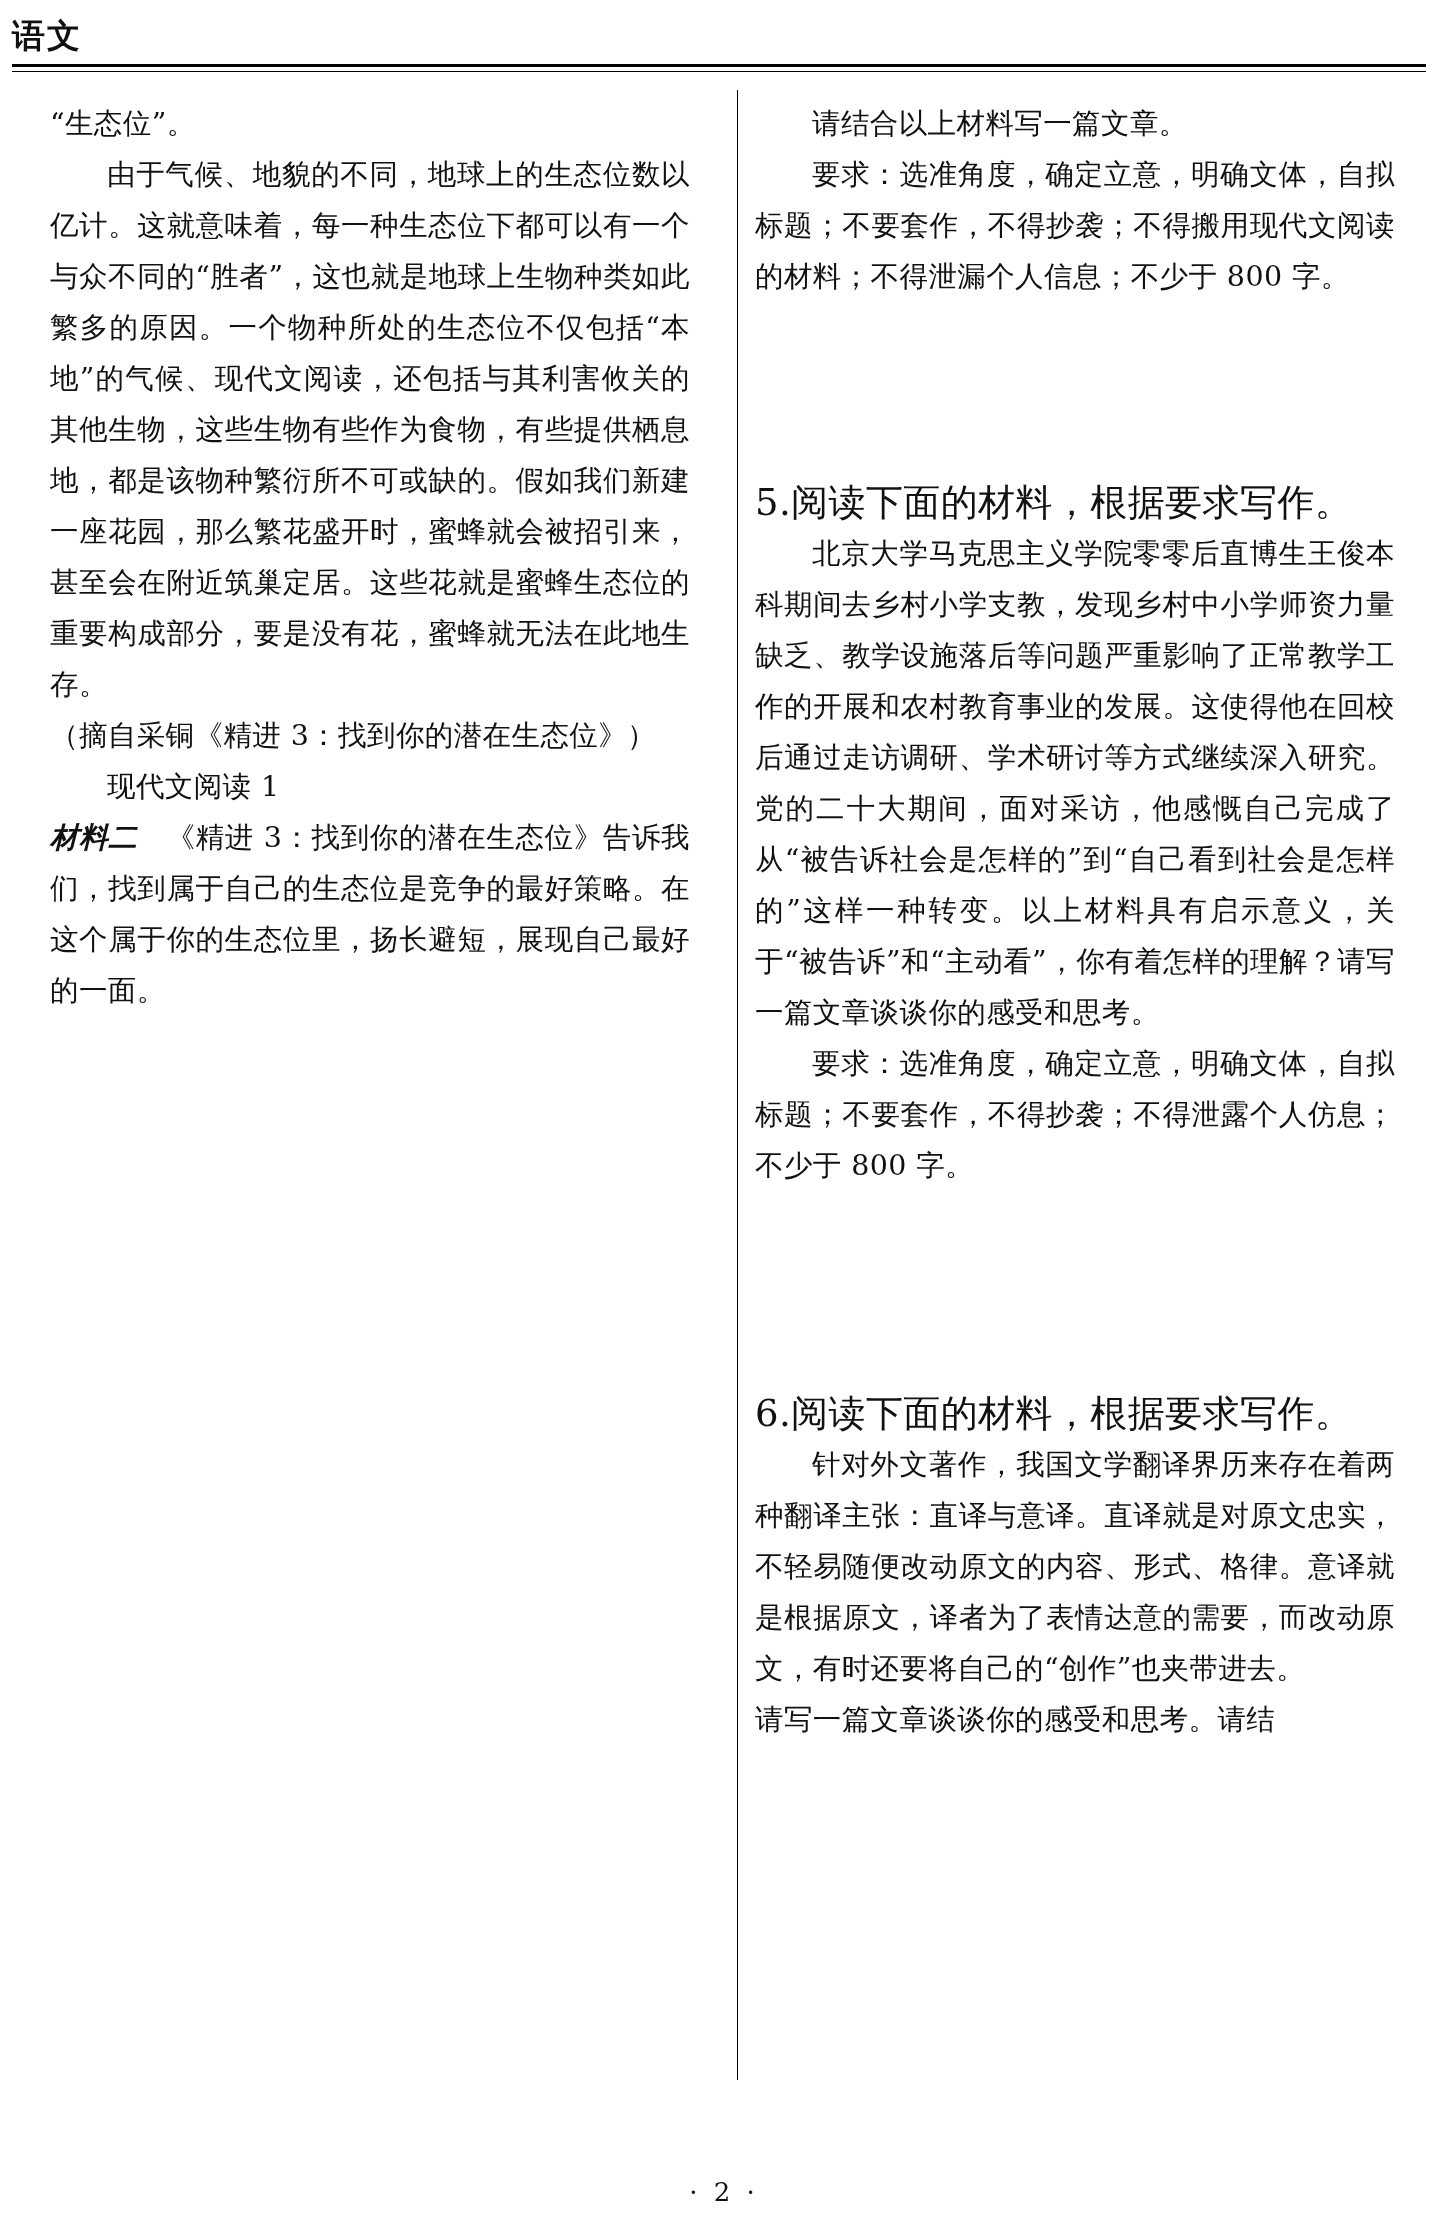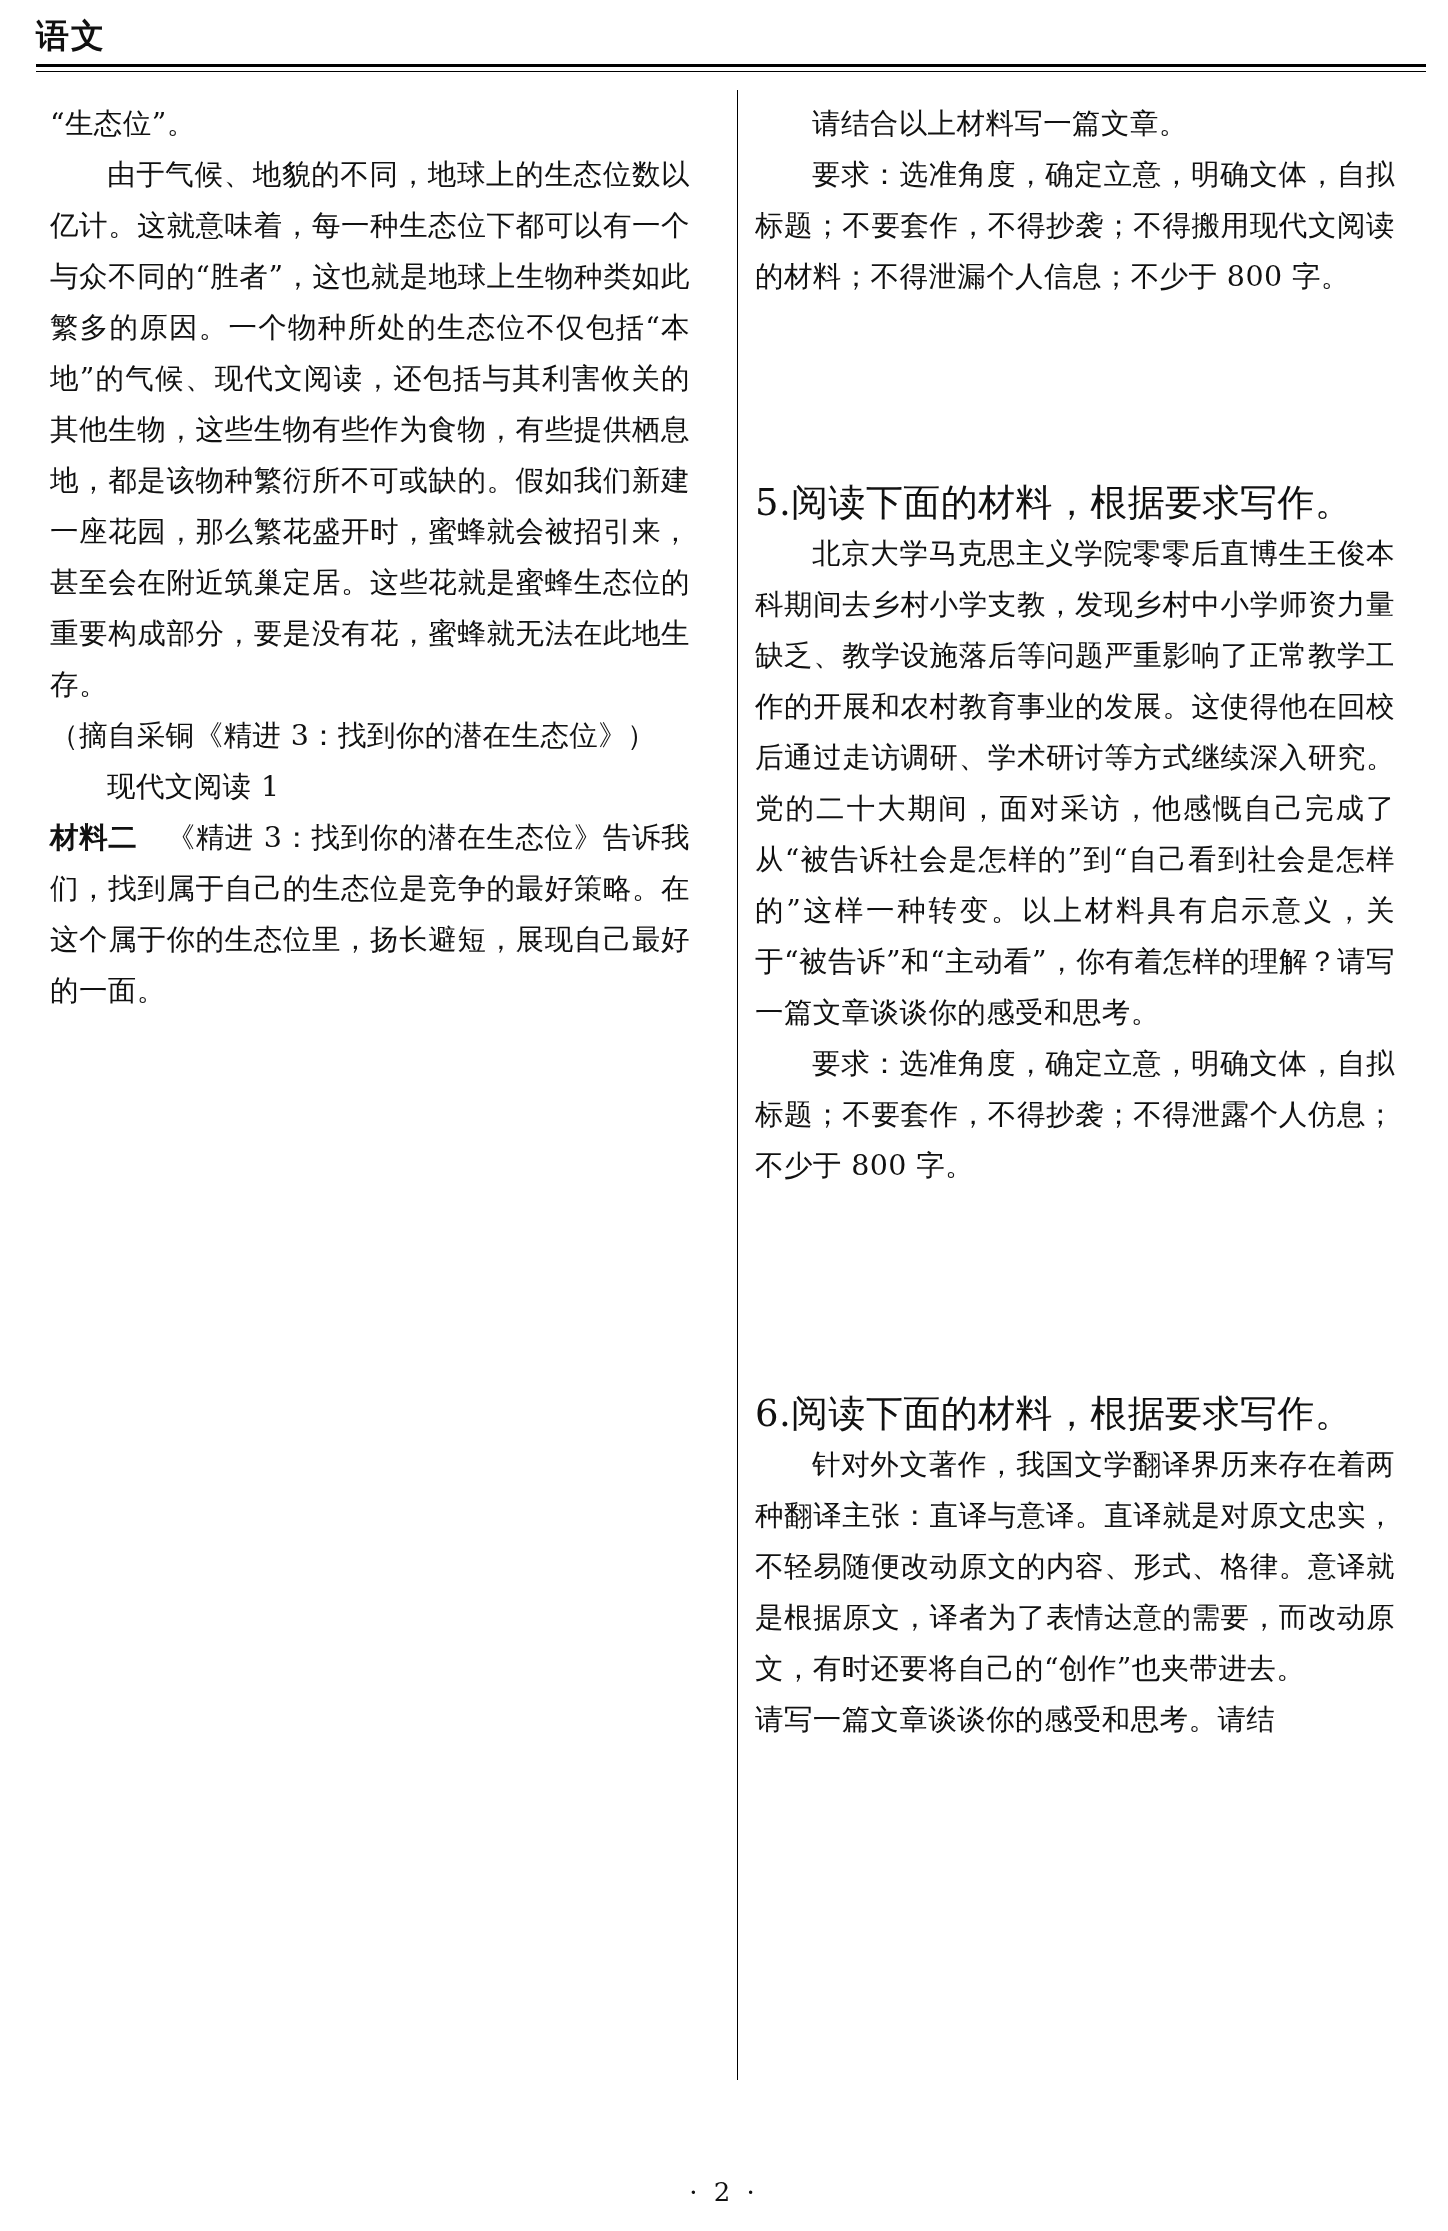--- a/index.html
+++ b/index.html
@@ -19,21 +19,21 @@
     position: relative;
     width: 1448px;
     height: 2231px;
     box-sizing: border-box;
     padding: 0;
   }
   
   .header {
     position: absolute;
     top: 14px;
-    left: 36px;
+    left: 12px;
     right: 22px;
     height: 56px;
   }
   .header-title {
     font-size: 33px;
     font-weight: 700;
     letter-spacing: 2px;
     line-height: 44px;
     font-family: "DejaVu Serif", "Liberation Serif", serif;
   }
@@ -79,21 +79,21 @@
     margin: 0;
     font-size: 28.5px;
     line-height: 51px;
     text-align: justify;
     text-justify: inter-ideograph;
     letter-spacing: 0.4px;
     font-family: "DejaVu Serif", "Liberation Serif", serif;
   }
   .indent { text-indent: 57px; }
   .noindent { text-indent: 0; }
-  .bold-label { font-weight: 700; }
+  .bold-label { font-weight: 700; font-style: italic; }
   .spacer-sm { height: 22px; }
   .spacer-xl { height: 175px; }
   .q-item {
     font-size: 37px;
     line-height: 51px;
   }
   
   .footer {
     position: absolute;
     bottom: 24px;

